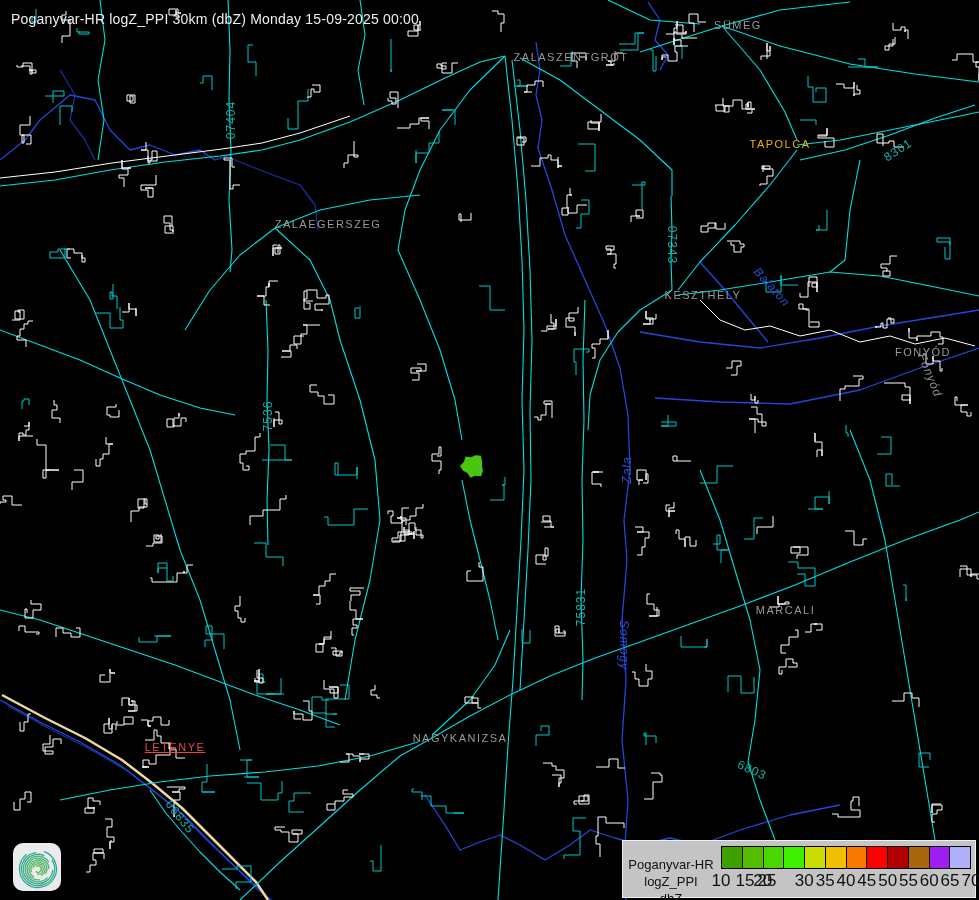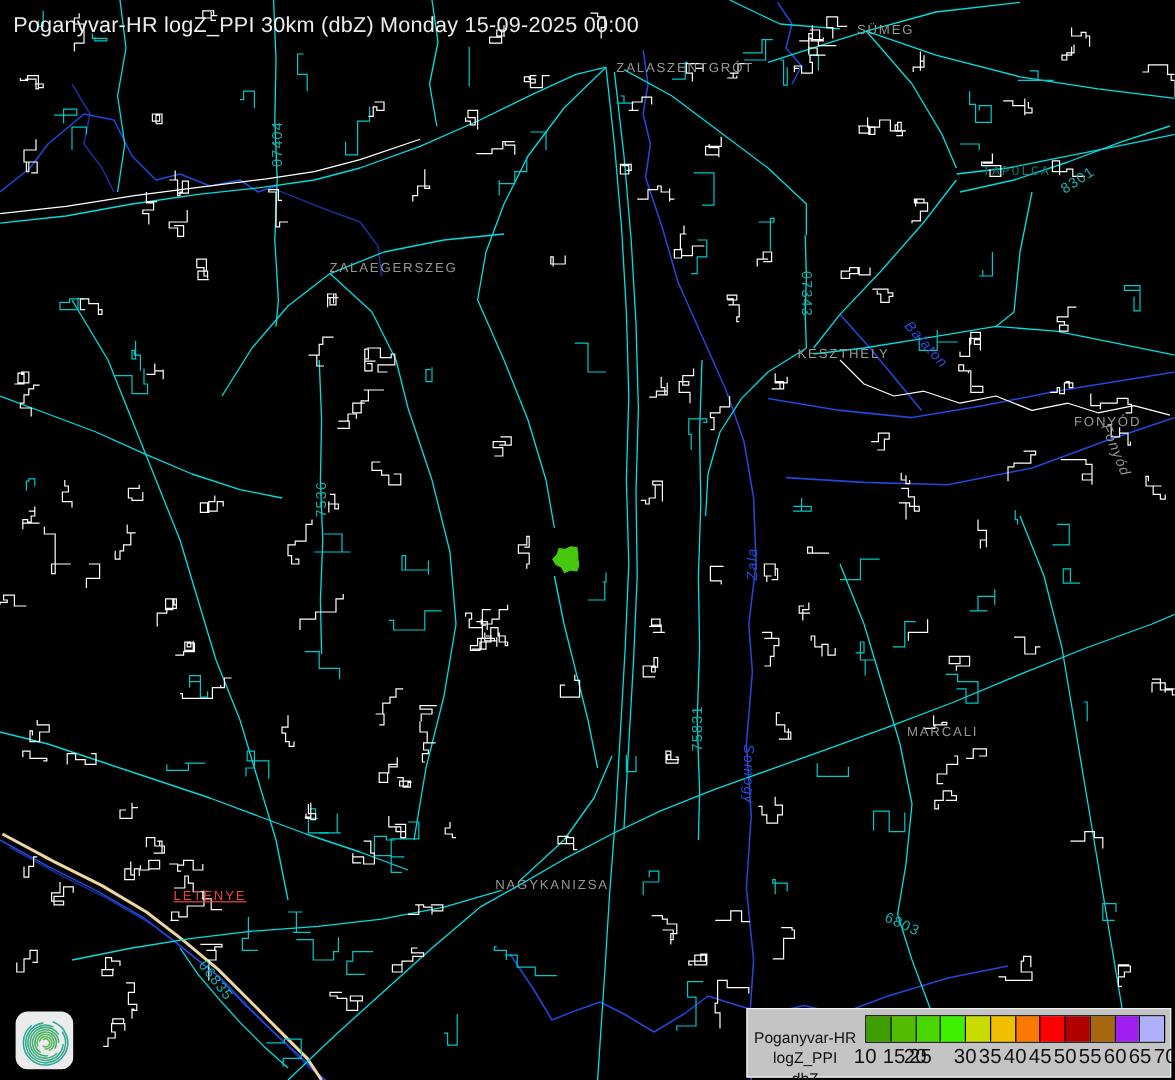--- a/index.html
+++ b/index.html
@@ -1,20 +1,20 @@
 <!DOCTYPE html>
 <html><head>
 <meta charset="utf-8">
 <style>
   html,body{margin:0;padding:0;background:#000;}
   .stage{position:relative;width:979px;height:900px;background:#000;overflow:hidden;
          font-family:"Liberation Sans",sans-serif;}
   #map-svg{position:absolute;left:0;top:0;}
   #labels{position:absolute;left:0;top:0;width:100%;height:100%;pointer-events:none;}
-  .title{position:absolute;left:11px;top:11px;font-size:18px;letter-spacing:.2px;z-index:30;}
+  .title{position:absolute;left:11px;top:11px;font-size:14px;letter-spacing:.2px;z-index:30;}
   .lbl{position:absolute;white-space:nowrap;z-index:20;}
   .lbl.town{font-size:11px;letter-spacing:1.5px;}
   .lbl.road{font-size:12px;letter-spacing:1px;}
   .lbl.water{font-size:12px;font-style:italic;letter-spacing:1px;}
   .legend{position:absolute;left:622px;top:840px;width:354px;height:58px;box-sizing:border-box;
           background:#c4c4c4;border:1px solid #f0f0f0;display:flex;z-index:40;color:#111;}
   .legend-left{width:96px;text-align:center;font-size:13px;line-height:1.3;padding-top:16px;}
   .legend-bar-wrap{position:relative;margin-left:2px;padding-top:5px;width:252px;}
   .legend-cells{display:flex;width:250px;height:23px;border:1px solid #000;box-sizing:border-box;}
   .legend-cells .cell{flex:1;border-left:1px solid #000;}
@@ -302,21 +302,21 @@
       <path d="M388 98L388 101L392 101L392 104L396 104L396 98L390 98L390 92L398 92L398 101L398 108" fill="none" stroke="#ffffff" stroke-width="1"></path>
       <path d="M393 541L401 541L401 532L409 532L409 523L415 523L415 530L418 530L421 530L421 538L423 538L423 535L416 535L416 527" fill="none" stroke="#ffffff" stroke-width="1"></path>
       <path d="M935 822L932 822L932 814L937 814L937 810L939 810L942 810L942 805L932 805L932 813L932 809L932 804L941 804" fill="none" stroke="#ffffff" stroke-width="1"></path>
       <path d="M174 814L174 817L174 809L174 800L180 800L180 792L172 792L179 792L179 789L185 789L185 787L180 787L172 787L167 787" fill="none" stroke="#ffffff" stroke-width="1"></path>
       <path d="M816 630L822 630L822 624L814 624L817 624L811 624L811 632L805 632" fill="none" stroke="#ffffff" stroke-width="1"></path>
       <path d="M482.0 466.0L482.9 470.8L481.1 476.2L475.2 475.7L470.3 477.7L467.4 473.0L463.1 470.8L460.0 466.0L464.0 461.7L465.5 456.6L471.0 457.2L475.4 455.3L481.1 455.8L482.0 461.7Z" fill="#47c70d"></path>
     </svg>
   <div id="labels">
       <div class="lbl town" style="left: 738px; top: 25px; color: rgb(152, 152, 152); transform: translate(-50%, -50%) rotate(0deg);">SÜMEG</div>
       <div class="lbl town" style="left: 571px; top: 57px; color: rgb(152, 152, 152); transform: translate(-50%, -50%) rotate(0deg);">ZALASZENTGRÓT</div>
-      <div class="lbl town" style="left: 847px; top: 144px; color: #0f766e; transform: translate(-50%, -50%) rotate(0deg); font-family: Liberation Mono, monospace;">TAPOLCA</div>
+      <div class="lbl town" style="left: 780px; top: 144px; color: #eab308; transform: translate(-50%, -50%) rotate(0deg);">TAPOLCA</div>
       <div class="lbl town" style="left: 328px; top: 224px; color: rgb(152, 152, 152); transform: translate(-50%, -50%) rotate(0deg);">ZALAEGERSZEG</div>
       <div class="lbl town" style="left: 703px; top: 295px; color: rgb(152, 152, 152); transform: translate(-50%, -50%) rotate(0deg);">KESZTHELY</div>
       <div class="lbl town" style="left: 923px; top: 352px; color: rgb(152, 152, 152); transform: translate(-50%, -50%) rotate(0deg);">FONYÓD</div>
       <div class="lbl town" style="left: 779px; top: 610px; color: rgb(152, 152, 152); transform: translate(-50%, -50%) rotate(0deg); padding-left: 13px;">MARCALI</div>
       <div class="lbl town" style="left: 460px; top: 738px; color: rgb(152, 152, 152); transform: translate(-50%, -50%) rotate(0deg);">NAGYKANIZSA</div>
       <div class="lbl town" style="left: 175px; top: 747px; color: #ef4444; transform: translate(-50%, -50%) rotate(0deg); text-decoration: underline;">LETENYE</div>
       <div class="lbl road" style="left: 231px; top: 120px; color: rgb(18, 178, 170); transform: translate(-50%, -50%) rotate(-90deg);">07404</div>
       <div class="lbl road" style="left: 268px; top: 416px; color: rgb(18, 178, 170); transform: translate(-50%, -50%) rotate(-90deg);">7536</div>
       <div class="lbl road" style="left: 672px; top: 245px; color: rgb(18, 178, 170); transform: translate(-50%, -50%) rotate(90deg);">07343</div>
       <div class="lbl road" style="left: 581px; top: 607px; color: rgb(18, 178, 170); transform: translate(-50%, -50%) rotate(-90deg);">75831</div>

